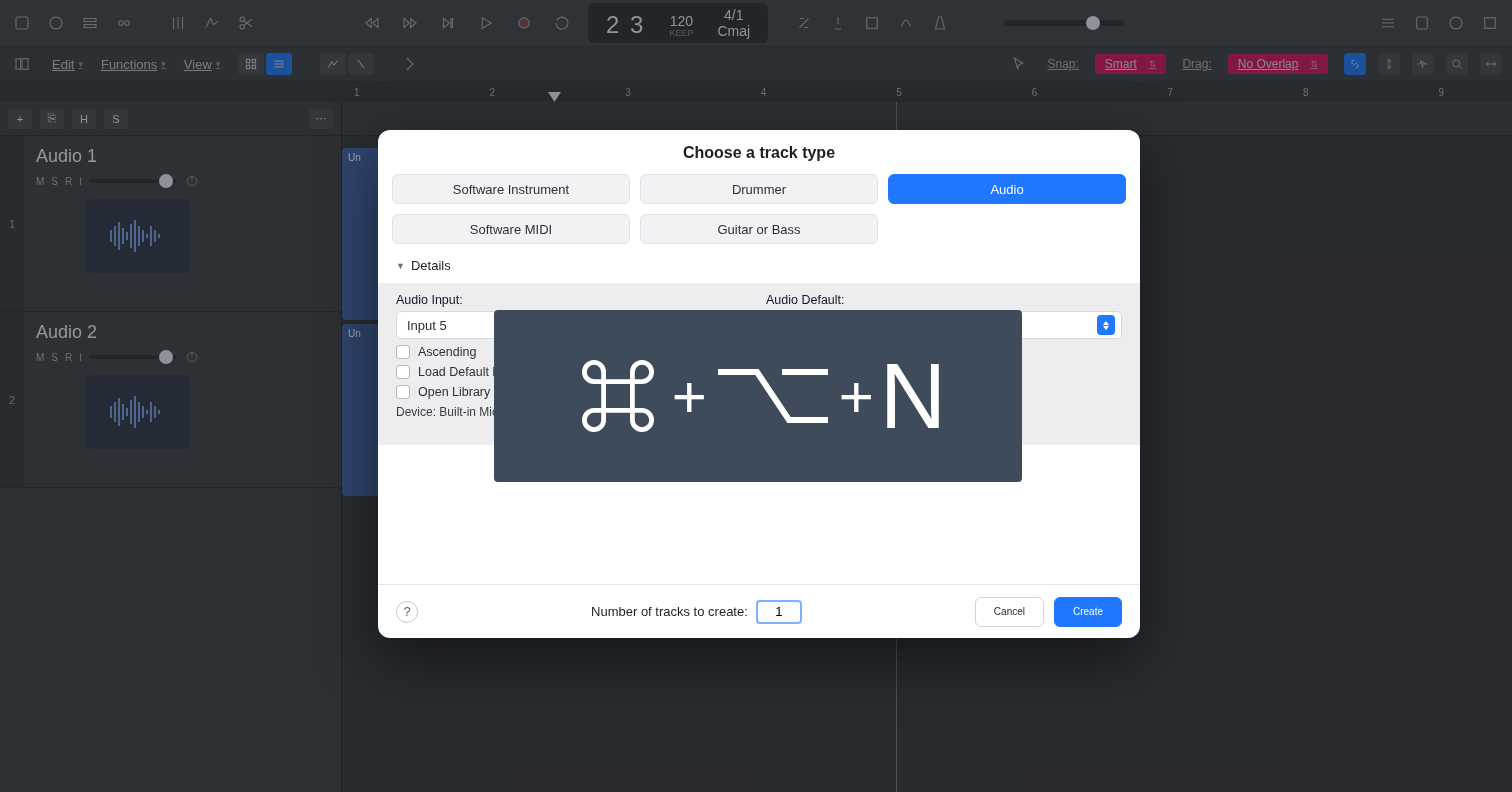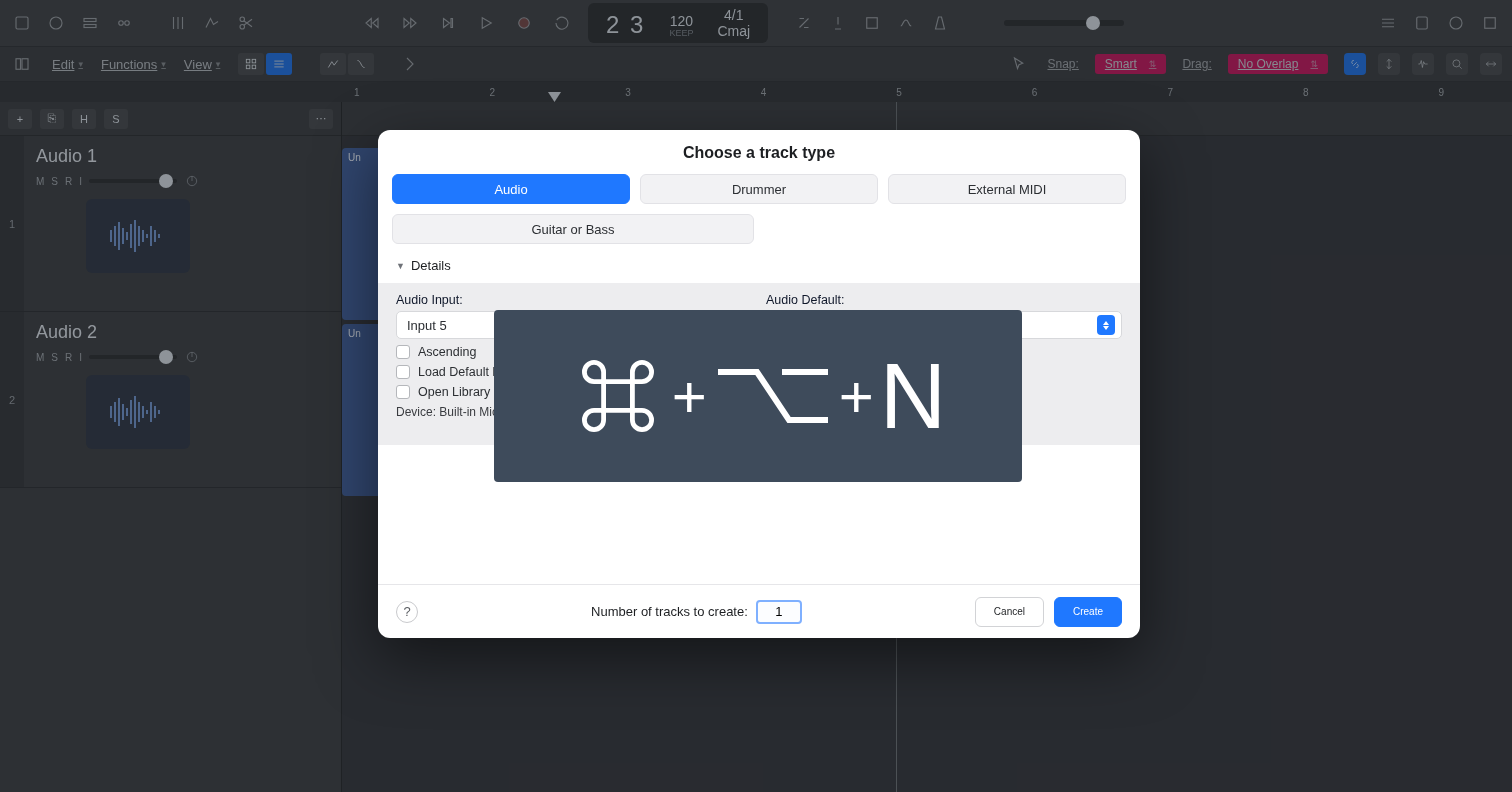--- a/index.html
+++ b/index.html
@@ -426,23 +426,24 @@
       </div>
     <div class="playhead-line"></div>
   </div>
 </div>
 
 <div class="scrim"></div>
 
 <div class="modal">
   <div class="modal-title">Choose a track type</div>
   <div class="type-grid">
+    <div class="type-btn">Software Instrument</div>
+    <div class="type-btn">Drummer</div>
     <div class="type-btn active">Audio</div>
-    <div class="type-btn">Drummer</div>
-    <div class="type-btn">External MIDI</div>
+    <div class="type-btn">Software MIDI</div>
     <div class="type-btn">Guitar or Bass</div>
     <div class="type-btn empty"></div>
   </div>
   <div class="details-row">
     <span class="tri">▼</span>
     <span>Details</span>
   </div>
   <div class="details-body">
     <div class="field-row">
       <div class="field-col">

